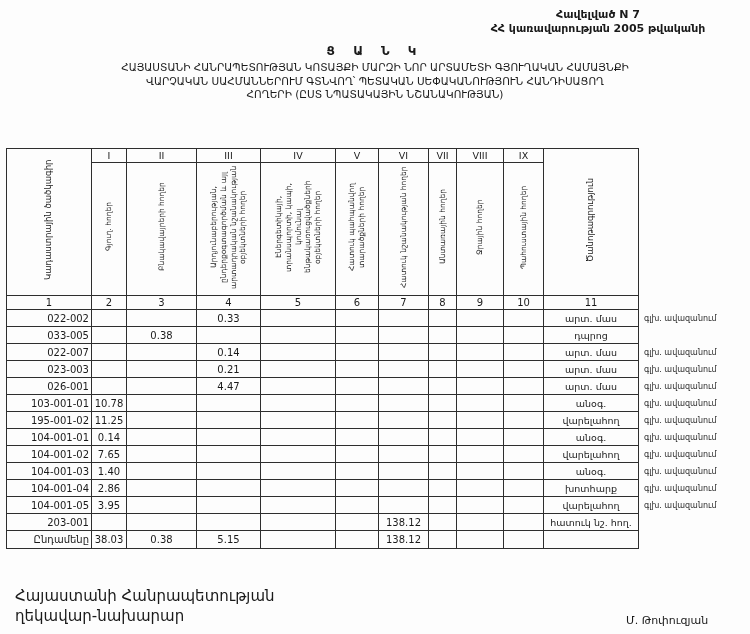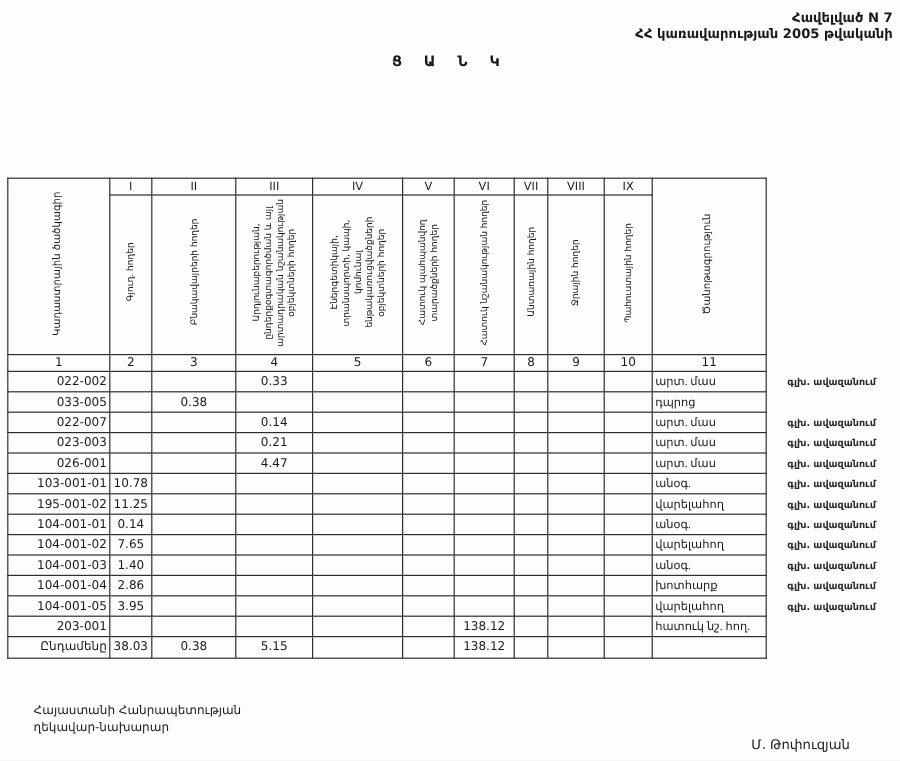--- a/index.html
+++ b/index.html
@@ -3,21 +3,21 @@
 <meta charset="utf-8">
 <style>
   html,body{margin:0;padding:0;background:#e9e9e9;}
   .page{
     position:relative;width:750px;height:634px;margin:0 auto;
     background:#fdfdfd;color:#1a1a1a;
     font-family:"DejaVu Sans",sans-serif;overflow:hidden;
   }
   .appendix{
     position:absolute;top:8px;left:452px;width:292px;
-    text-align:right;font-size:11px;font-weight:bold;line-height:1.3;
+    text-align:center;font-size:11px;font-weight:bold;line-height:1.3;
   }
   .doc-title{
     position:absolute;top:44px;left:0;width:100%;text-align:center;
     font-size:12px;font-weight:bold;letter-spacing:7px;
   }
   .doc-subtitle{
     position:absolute;top:61px;left:0;width:100%;text-align:center;
     font-size:10.5px;line-height:1.3;
   }
   table.land-table{
@@ -32,45 +32,50 @@
   .rot{vertical-align:middle;text-align:center;}
   .vtext{
     display:inline-block;writing-mode:vertical-rl;transform:rotate(180deg);
     font-size:7.5px;line-height:1.3;height:124px;white-space:normal;
   }
   .tall .vtext{height:142px;font-size:8.5px;}
   .hdr-row{height:130px;}
   .num-cell{height:13px;text-align:center;font-size:10px;font-weight:bold;}
   .c-code{text-align:right;font-size:10px;padding-left:3px;height:16px;}
   .c-val{text-align:center;font-size:10px;}
-  .c-note{font-size:9.5px;font-family:Liberation Serif, serif;}
+  .c-note{text-align:center;font-size:9.5px;}
   td.c-side,th.c-side{
     border:none;background:transparent;font-size:8px;color:#2b2b2b;
-    text-align:left;padding-left:17px;font-weight:bold;
+    text-align:left;padding-left:5px;
   }
   .total-row td{height:17px;}
   .footer-left{
-    position:absolute;left:28px;top:586px;font-size:10px;line-height:1.35;
+    position:absolute;left:15px;top:586px;font-size:15px;line-height:1.35;
   }
   .signature{
     position:absolute;left:626px;top:614px;font-size:11px;
   }
 </style>
 </head>
 <body>
 
 <div class="page">
 
   <div class="appendix">
     <div>Հավելված  N 7</div>
     <div>ՀՀ կառավարության 2005 թվականի</div>
   </div>
 
   <div class="doc-title">Ց Ա Ն Կ</div>
 
+  <div class="doc-subtitle">
+    <div>ՀԱՅԱՍՏԱՆԻ ՀԱՆՐԱՊԵՏՈՒԹՅԱՆ ԿՈՏԱՅՔԻ ՄԱՐԶԻ ՆՈՐ ԱՐՏԱՄԵՏԻ ԳՅՈՒՂԱԿԱՆ ՀԱՄԱՅՆՔԻ</div>
+    <div>ՎԱՐՉԱԿԱՆ ՍԱՀՄԱՆՆԵՐՈՒՄ ԳՏՆՎՈՂ՝ ՊԵՏԱԿԱՆ ՍԵՓԱԿԱՆՈՒԹՅՈՒՆ ՀԱՆԴԻՍԱՑՈՂ</div>
+    <div>ՀՈՂԵՐԻ (ԸՍՏ ՆՊԱՏԱԿԱՅԻՆ ՆՇԱՆԱԿՈՒԹՅԱՆ)</div>
+  </div>
 
   <table class="land-table">
     <colgroup>
       <col style="width:85px">
         <col style="width:35px">
         <col style="width:70px">
       <col style="width:64px">
         <col style="width:75px">
         <col style="width:43px">
       <col style="width:50px">

